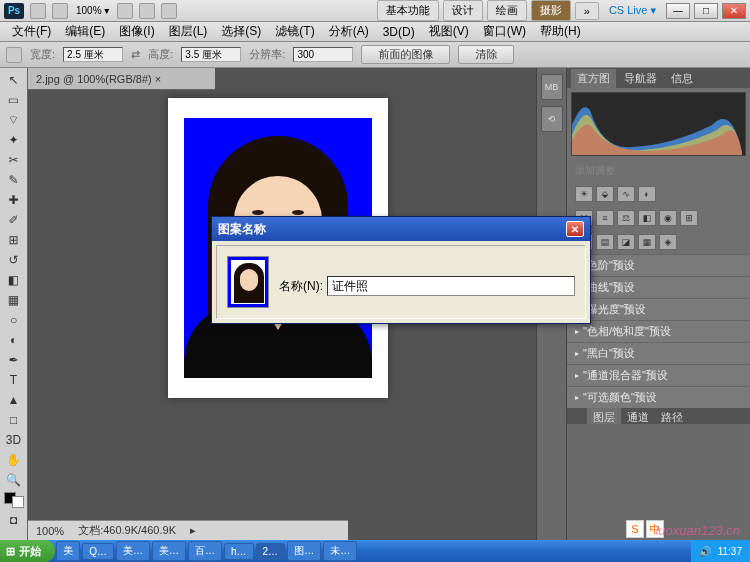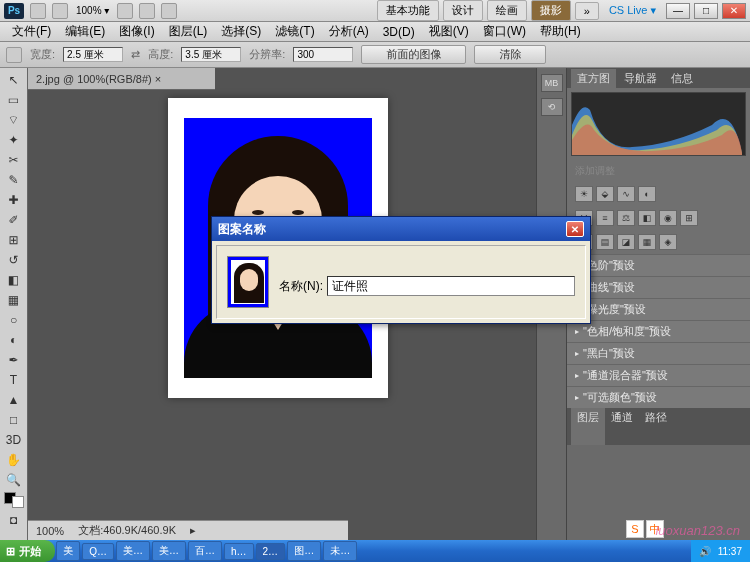--- a/index.html
+++ b/index.html
@@ -14,21 +14,21 @@
 .ws-btn.active { background: #8a6a3a; color: #fff; }
 .cslive { color: #0077cc; font-size: 11px; padding: 0 6px; }
 .win-btn { width: 24px; height: 16px; background: linear-gradient(#f8f8f8,#d0d0d0); border: 1px solid #888; font-size: 10px; display: flex; align-items: center; justify-content: center; }
 .win-btn.close { background: linear-gradient(#f08070,#d04030); color: #fff; }
 
 .menubar { height: 20px; background: linear-gradient(#e4e4e4,#d0d0d0); display: flex; align-items: center; padding: 0 6px; gap: 2px; border-bottom: 1px solid #888; }
 .menubar span { padding: 2px 6px; font-size: 12px; }
 
 .optbar { height: 26px; background: linear-gradient(#d8d8d8,#c4c4c4); display: flex; align-items: center; padding: 0 6px; gap: 8px; border-bottom: 1px solid #888; font-size: 11px; color: #666; }
 .optbar input { width: 60px; font-size: 10px; padding: 1px 3px; background: #eee; border: 1px inset #aaa; }
-.optbar .obtn { padding: 1px 24px; background: linear-gradient(#f0f0f0,#d0d0d0); border: 1px solid #999; border-radius: 2px; font-size: 11px; color: #333; }
+.optbar .obtn { padding: 1px 16px; background: linear-gradient(#f0f0f0,#d0d0d0); border: 1px solid #999; border-radius: 2px; font-size: 11px; color: #333; }
 
 .mainarea { display: flex; height: 472px; }
 .toolbox { width: 28px; background: #d0d0d0; border-right: 1px solid #666; display: flex; flex-direction: column; padding: 2px 0; }
 .tool { width: 24px; height: 20px; margin: 0 auto; display: flex; align-items: center; justify-content: center; font-size: 12px; color: #333; border: 1px solid transparent; }
 .swatch { width: 20px; height: 16px; margin: 2px auto; position: relative; }
 .swatch .fg { position: absolute; width: 12px; height: 12px; background: #000; border: 1px solid #888; top: 0; left: 0; }
 .swatch .bg { position: absolute; width: 12px; height: 12px; background: #fff; border: 1px solid #888; bottom: 0; right: 0; }
 
 .doc-area { flex: 1; background: #535353; position: relative; }
 .doc-tab { height: 22px; background: #bcbcbc; display: flex; align-items: center; padding: 0 8px; font-size: 11px; color: #333; border-bottom: 1px solid #666; width: 187px; }
@@ -67,27 +67,27 @@
 .histo-curve { position: absolute; bottom: 0; left: 0; right: 0; height: 60px; }
 .adj-tabs { height: 20px; background: #535353; display: flex; padding: 0 4px; }
 .adj-tabs span { padding: 2px 6px; }
 .adj-tabs span.act { background: #707070; }
 .adj-sub { padding: 4px 8px; color: #888; font-size: 10px; }
 .adj-icons { display: flex; flex-wrap: wrap; gap: 3px; padding: 4px 8px; }
 .adj-icons div { width: 18px; height: 16px; background: #aaa; border: 1px solid #666; font-size: 9px; display: flex; align-items: center; justify-content: center; color: #333; }
 .presets { background: #7a7a7a; }
 .preset-row { padding: 3px 8px; border-top: 1px solid #666; display: flex; align-items: center; gap: 4px; font-size: 11px; color: #e8e8e8; }
 .preset-row::before { content: "▸"; font-size: 8px; }
-.layer-tabs { height: 37px; background: #535353; display: flex; padding: 0 4px; margin-top: auto; }
+.layer-tabs { height: 16px; background: #535353; display: flex; padding: 0 20px; margin-top: auto; }
 .layer-tabs span { padding: 2px 6px; }
 .layer-tabs span.act { background: #707070; }
 .layer-body { flex: 1; background: #6a6a6a; min-height: 60px; }
 
 .midcol { width: 30px; background: #6a6a6a; border-left: 1px solid #444; display: flex; flex-direction: column; align-items: center; padding-top: 6px; gap: 6px; }
-.midcol div { width: 22px; height: 18px; background: #888; border: 1px solid #555; font-size: 9px; display: flex; align-items: center; justify-content: center; color: #ddd; }
+.midcol div { width: 22px; height: 26px; background: #888; border: 1px solid #555; font-size: 9px; display: flex; align-items: center; justify-content: center; color: #ddd; }
 
 .statusbar { position: absolute; bottom: 22px; left: 28px; height: 20px; background: #d4d4d4; display: flex; align-items: center; padding: 0 8px; gap: 14px; font-size: 11px; color: #333; width: 320px; border-top: 1px solid #888; }
 
 .taskbar { position: absolute; bottom: 0; left: 0; right: 0; height: 22px; background: linear-gradient(#3a8de8,#2268c8 50%,#1c5cb8); display: flex; align-items: center; font-size: 11px; color: #fff; }
 .start { height: 22px; padding: 0 14px 0 6px; background: linear-gradient(#5ab54a,#3a9530); display: flex; align-items: center; gap: 4px; border-radius: 0 10px 10px 0; font-weight: bold; }
 .task-item { padding: 2px 6px; margin: 0 1px; background: #3a7fd5; border: 1px solid #2a60a8; border-radius: 2px; font-size: 10px; max-width: 48px; overflow: hidden; white-space: nowrap; display: flex; gap: 3px; align-items: center; }
 .task-item.act { background: #2a60b0; }
 .tray { margin-left: auto; background: #1a9cf0; padding: 0 8px; height: 22px; display: flex; align-items: center; gap: 6px; font-size: 10px; }
 .sogou { position: absolute; right: 86px; bottom: 24px; display: flex; gap: 2px; }
 .sogou div { width: 18px; height: 18px; background: #fff; border: 1px solid #ccc; color: #f60; font-size: 11px; display: flex; align-items: center; justify-content: center; }

